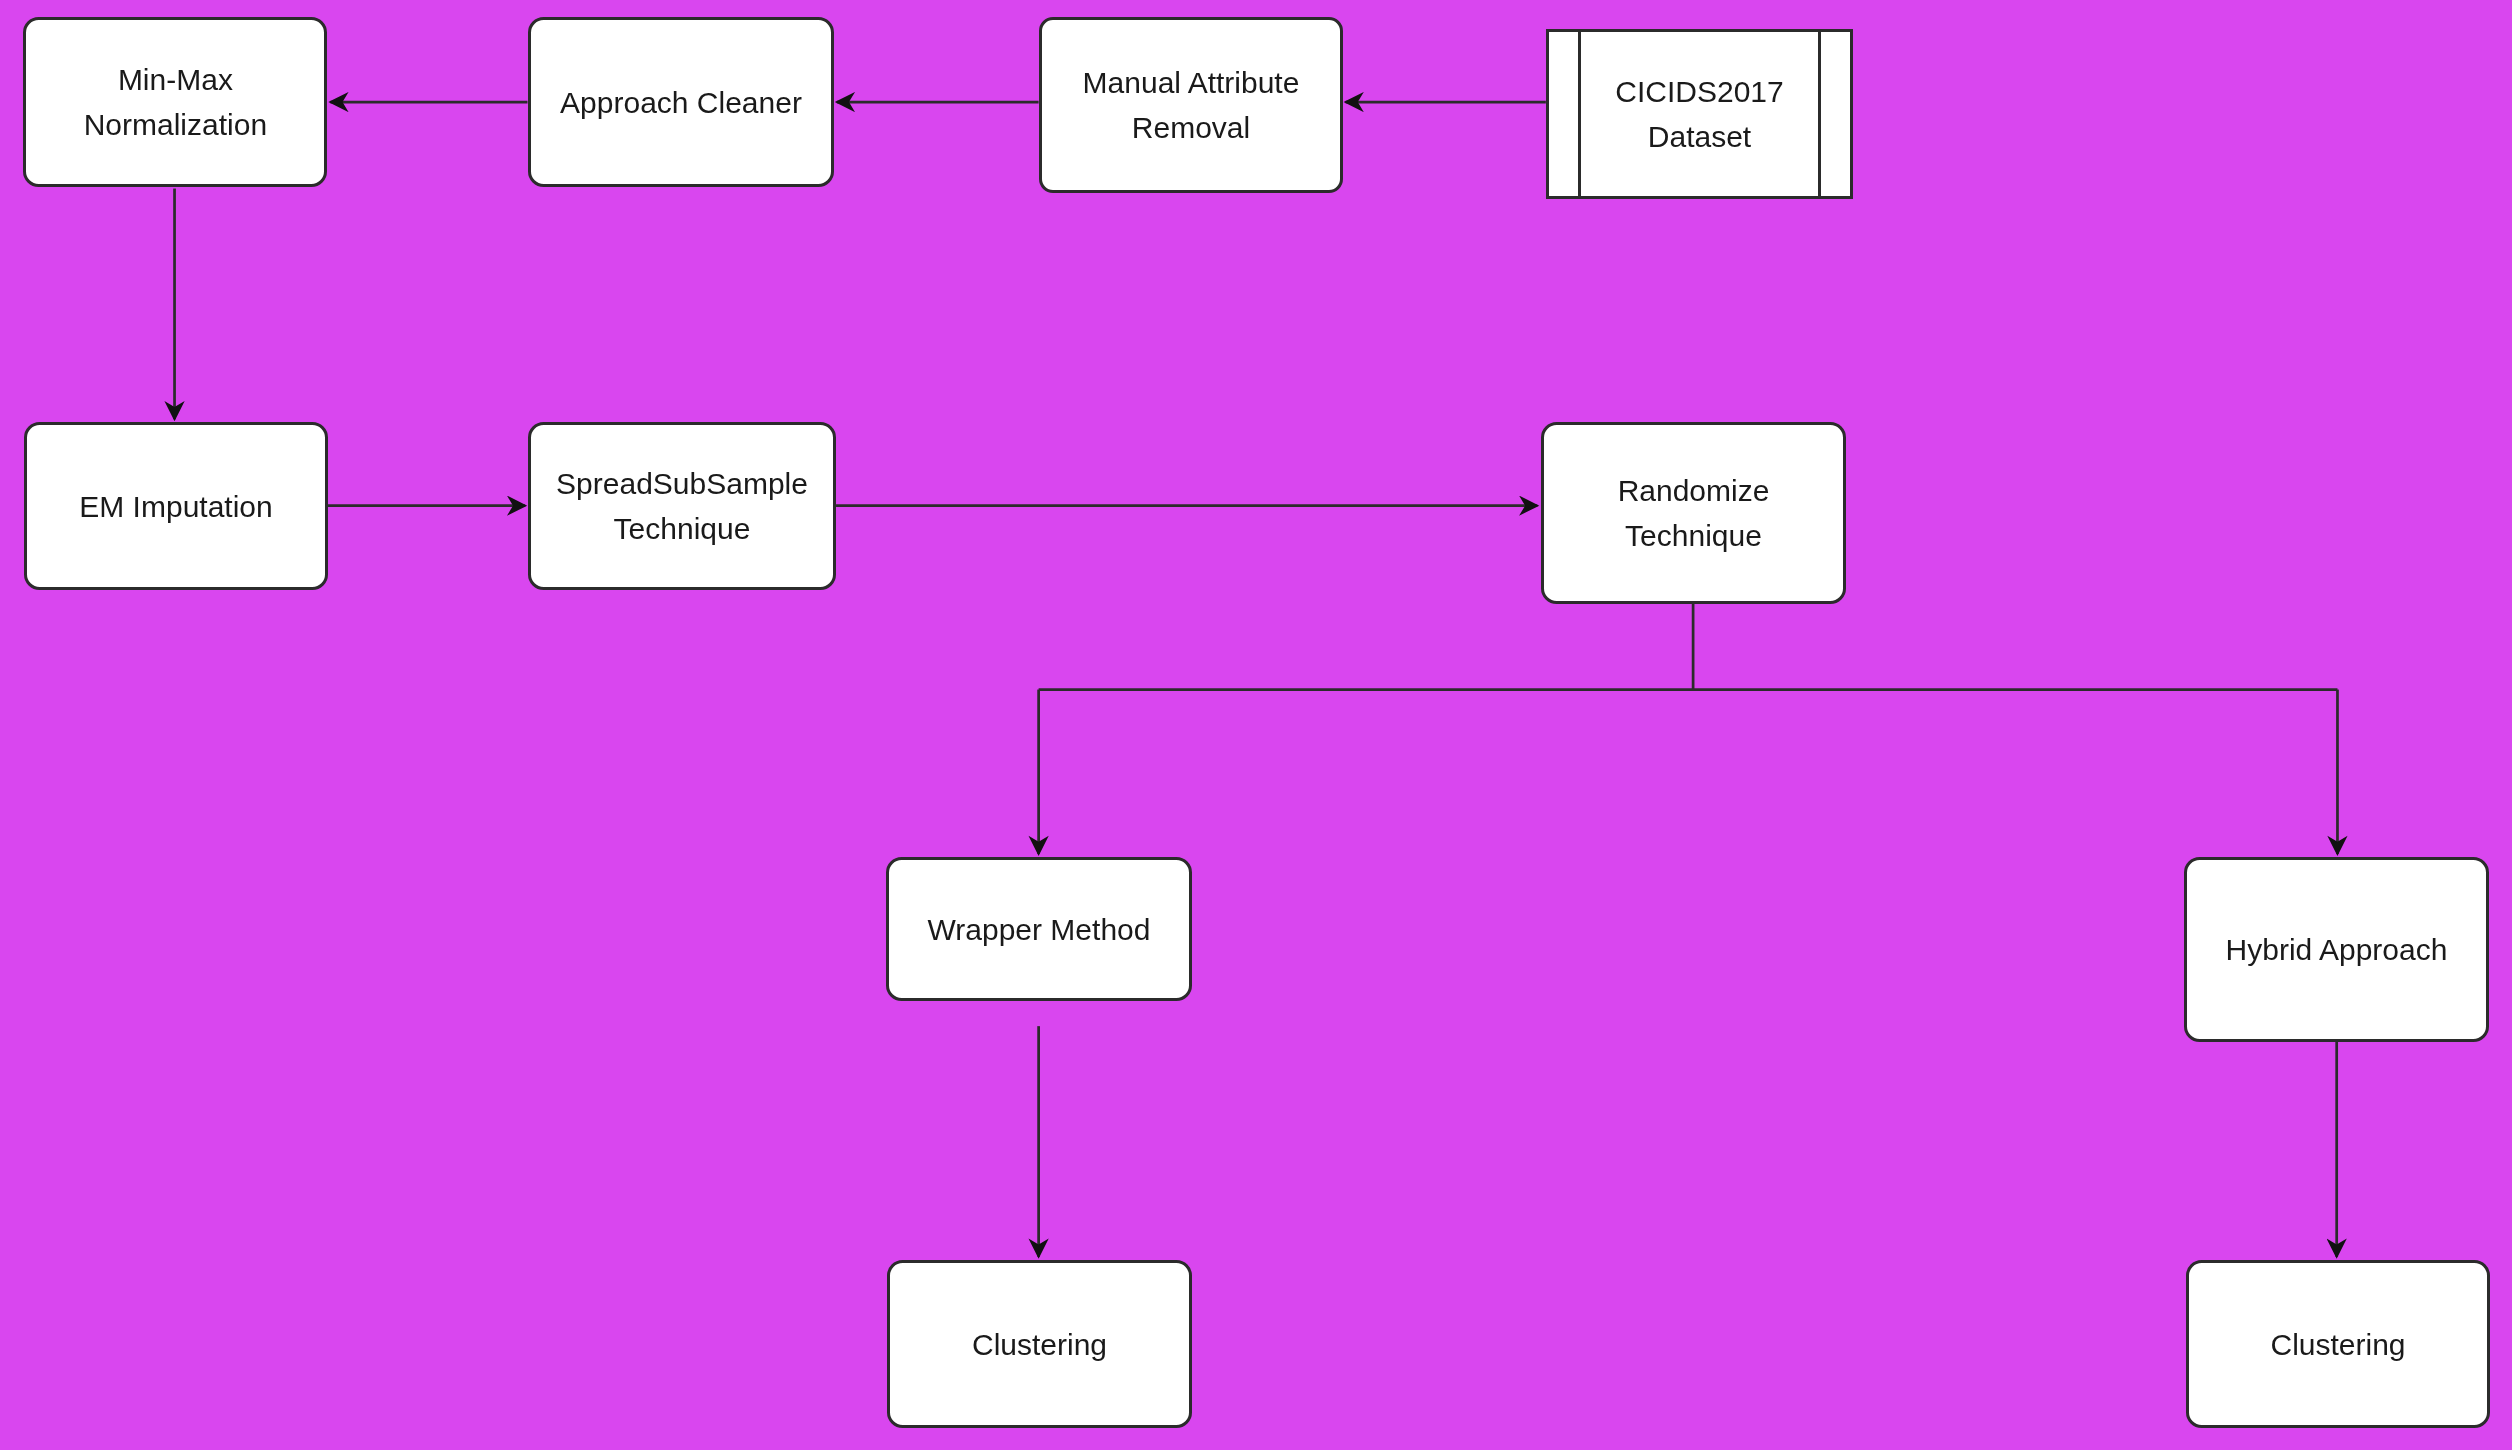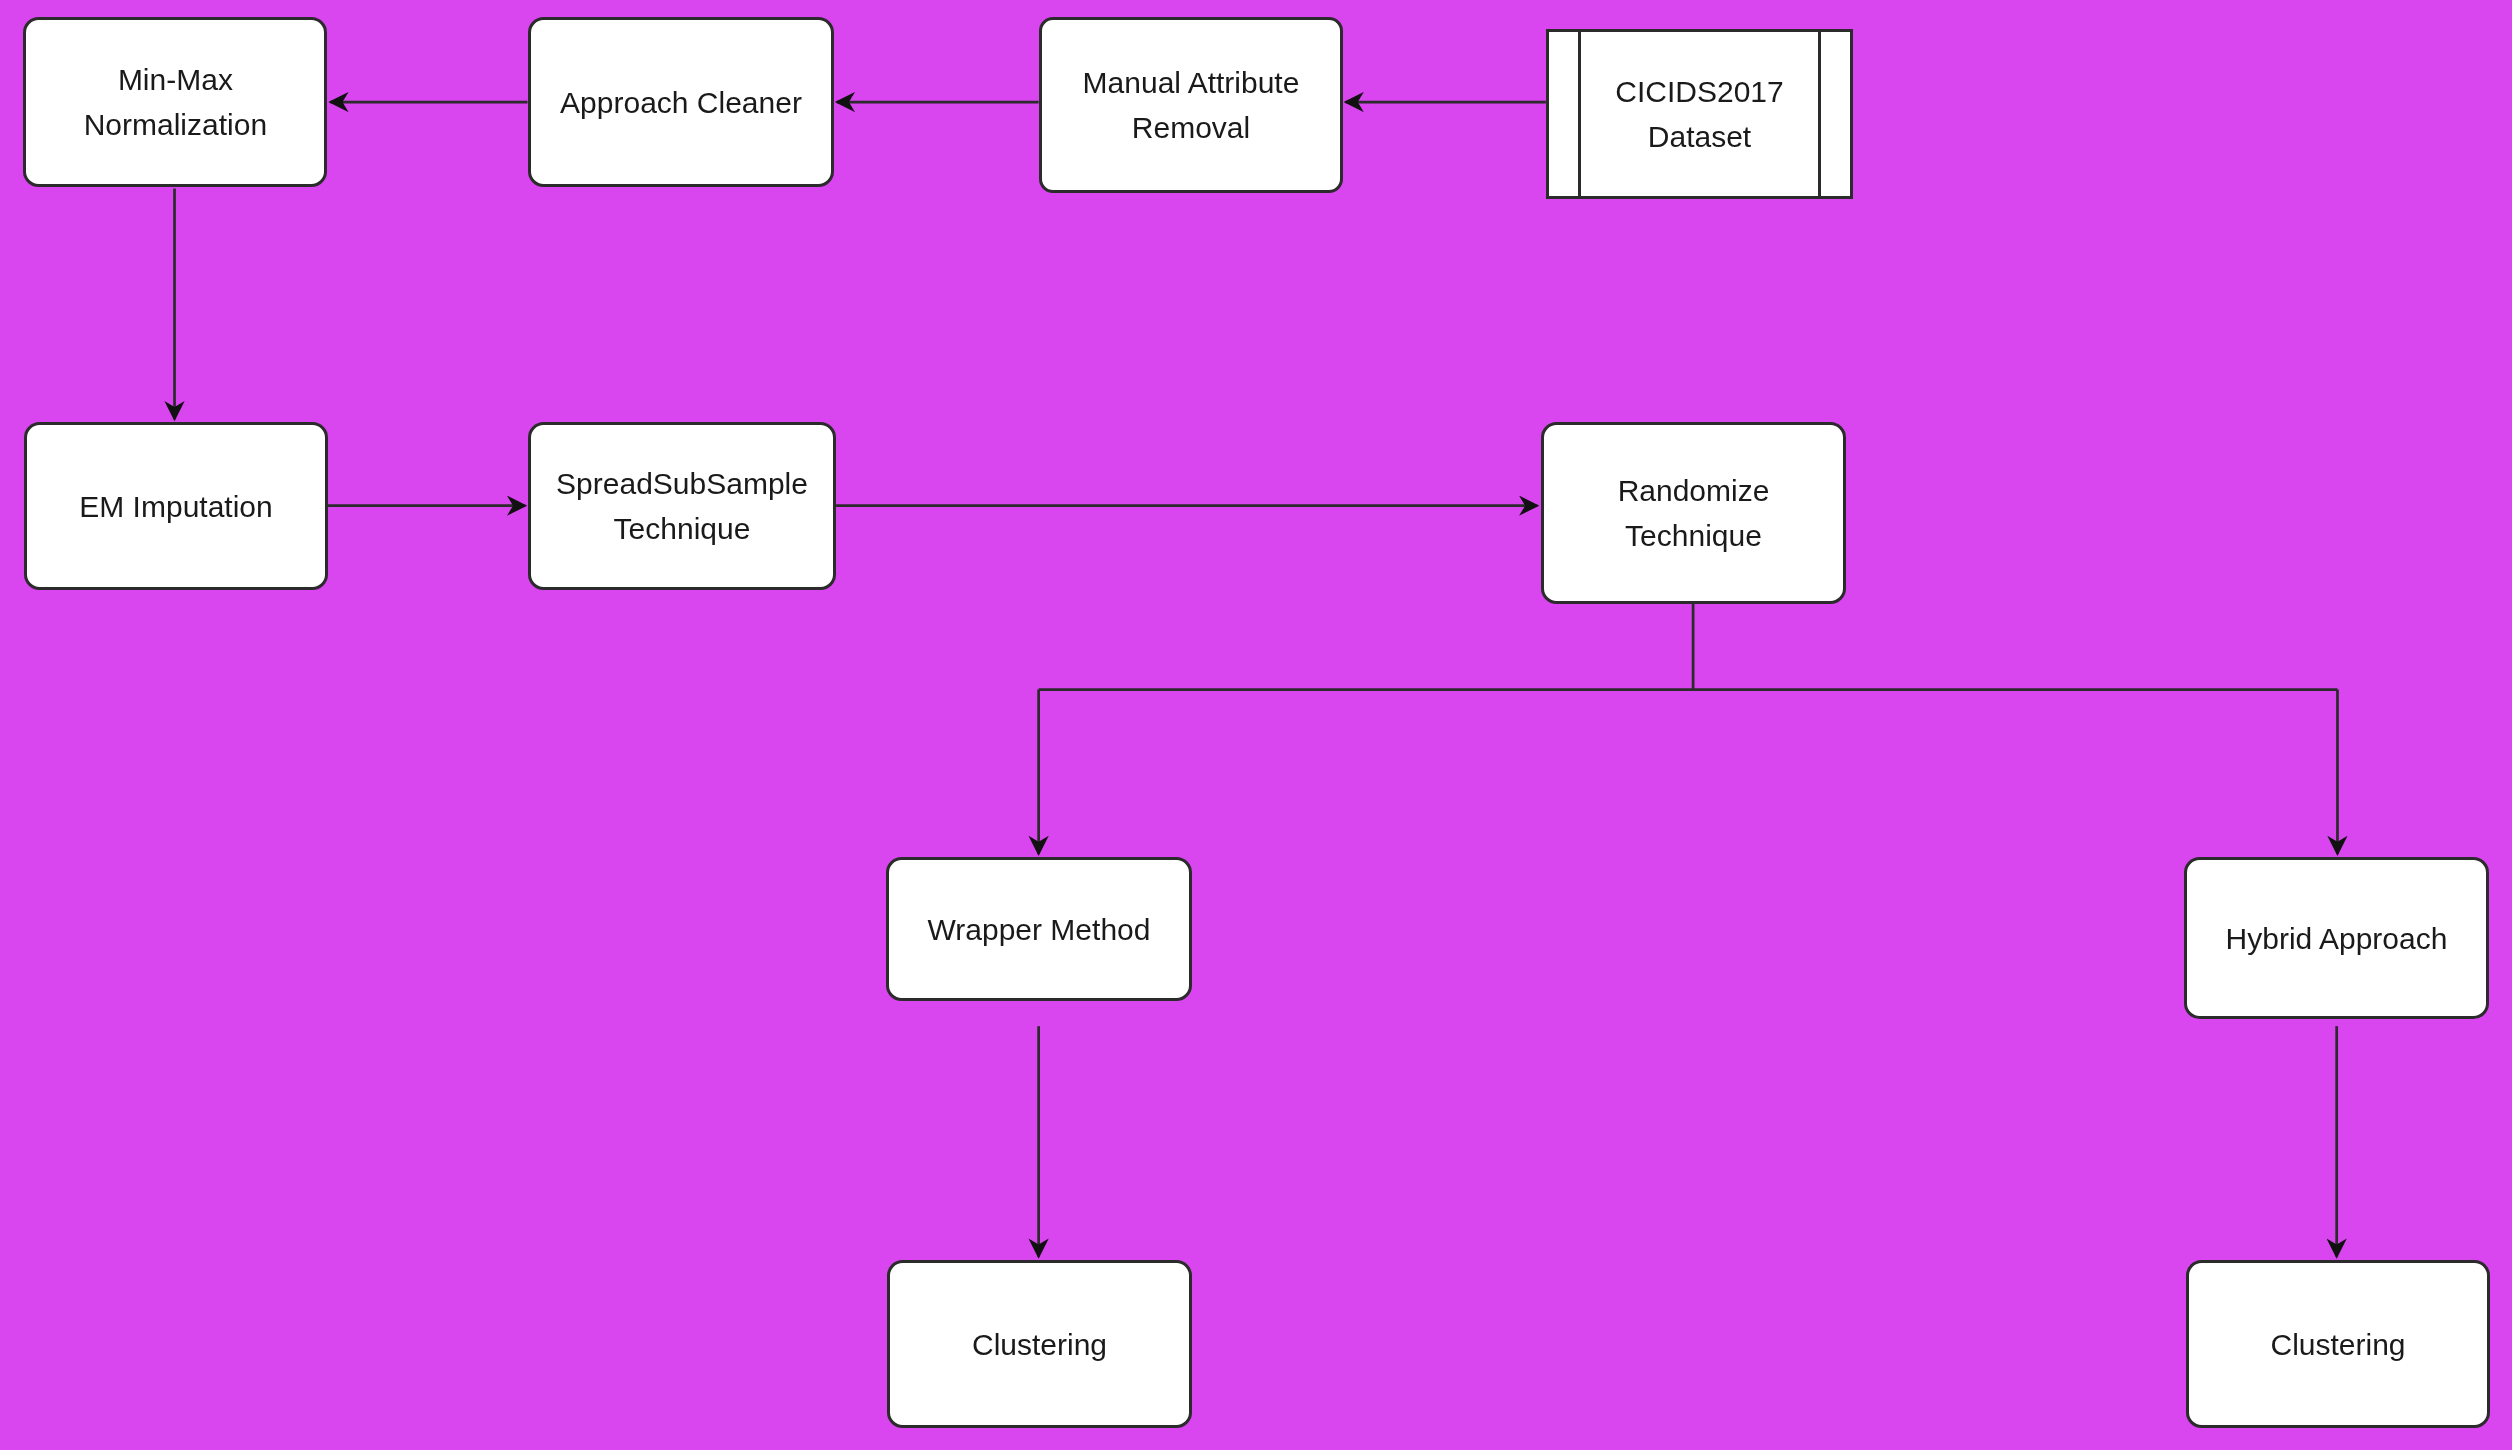--- a/index.html
+++ b/index.html
@@ -54,21 +54,21 @@
 
   
   #n-minmax    { left: 23.4px;   top: 17px;   width: 304px; height: 170px; }
   #n-numeric   { left: 528px;  top: 17px;   width: 306px; height: 170px; }
   #n-manual    { left: 1039px; top: 17px;   width: 304px; height: 176px; border-radius: 14px; }
   #n-cicids    { left: 1546px; top: 17px;   width: 307px; height: 170px; }
   #n-em        { left: 24px;   top: 422px;  width: 304px; height: 168px; }
   #n-spread    { left: 528px;  top: 422px;  width: 308px; height: 168px; }
   #n-randomize { left: 1541px; top: 422px;  width: 305px; height: 182px; }
   #n-wrapper   { left: 886px; top: 857px; width: 306px; height: 144px; }
-  #n-hybrid    { left: 2184px; top: 857px; width: 305px; height: 162px; }
+  #n-hybrid    { left: 2184px; top: 857px; width: 305px; height: 185px; }
   #n-clusterl  { left: 887px; top: 1260px; width: 305px; height: 168px; }
   #n-clusterr  { left: 2186px; top: 1260px; width: 304px; height: 168px; }
 </style>
 </head>
 <body>
 
 <div class="canvas">
 
   <svg class="wires" width="2512" height="1450" viewBox="0 0 3224 1861">
     <defs>

